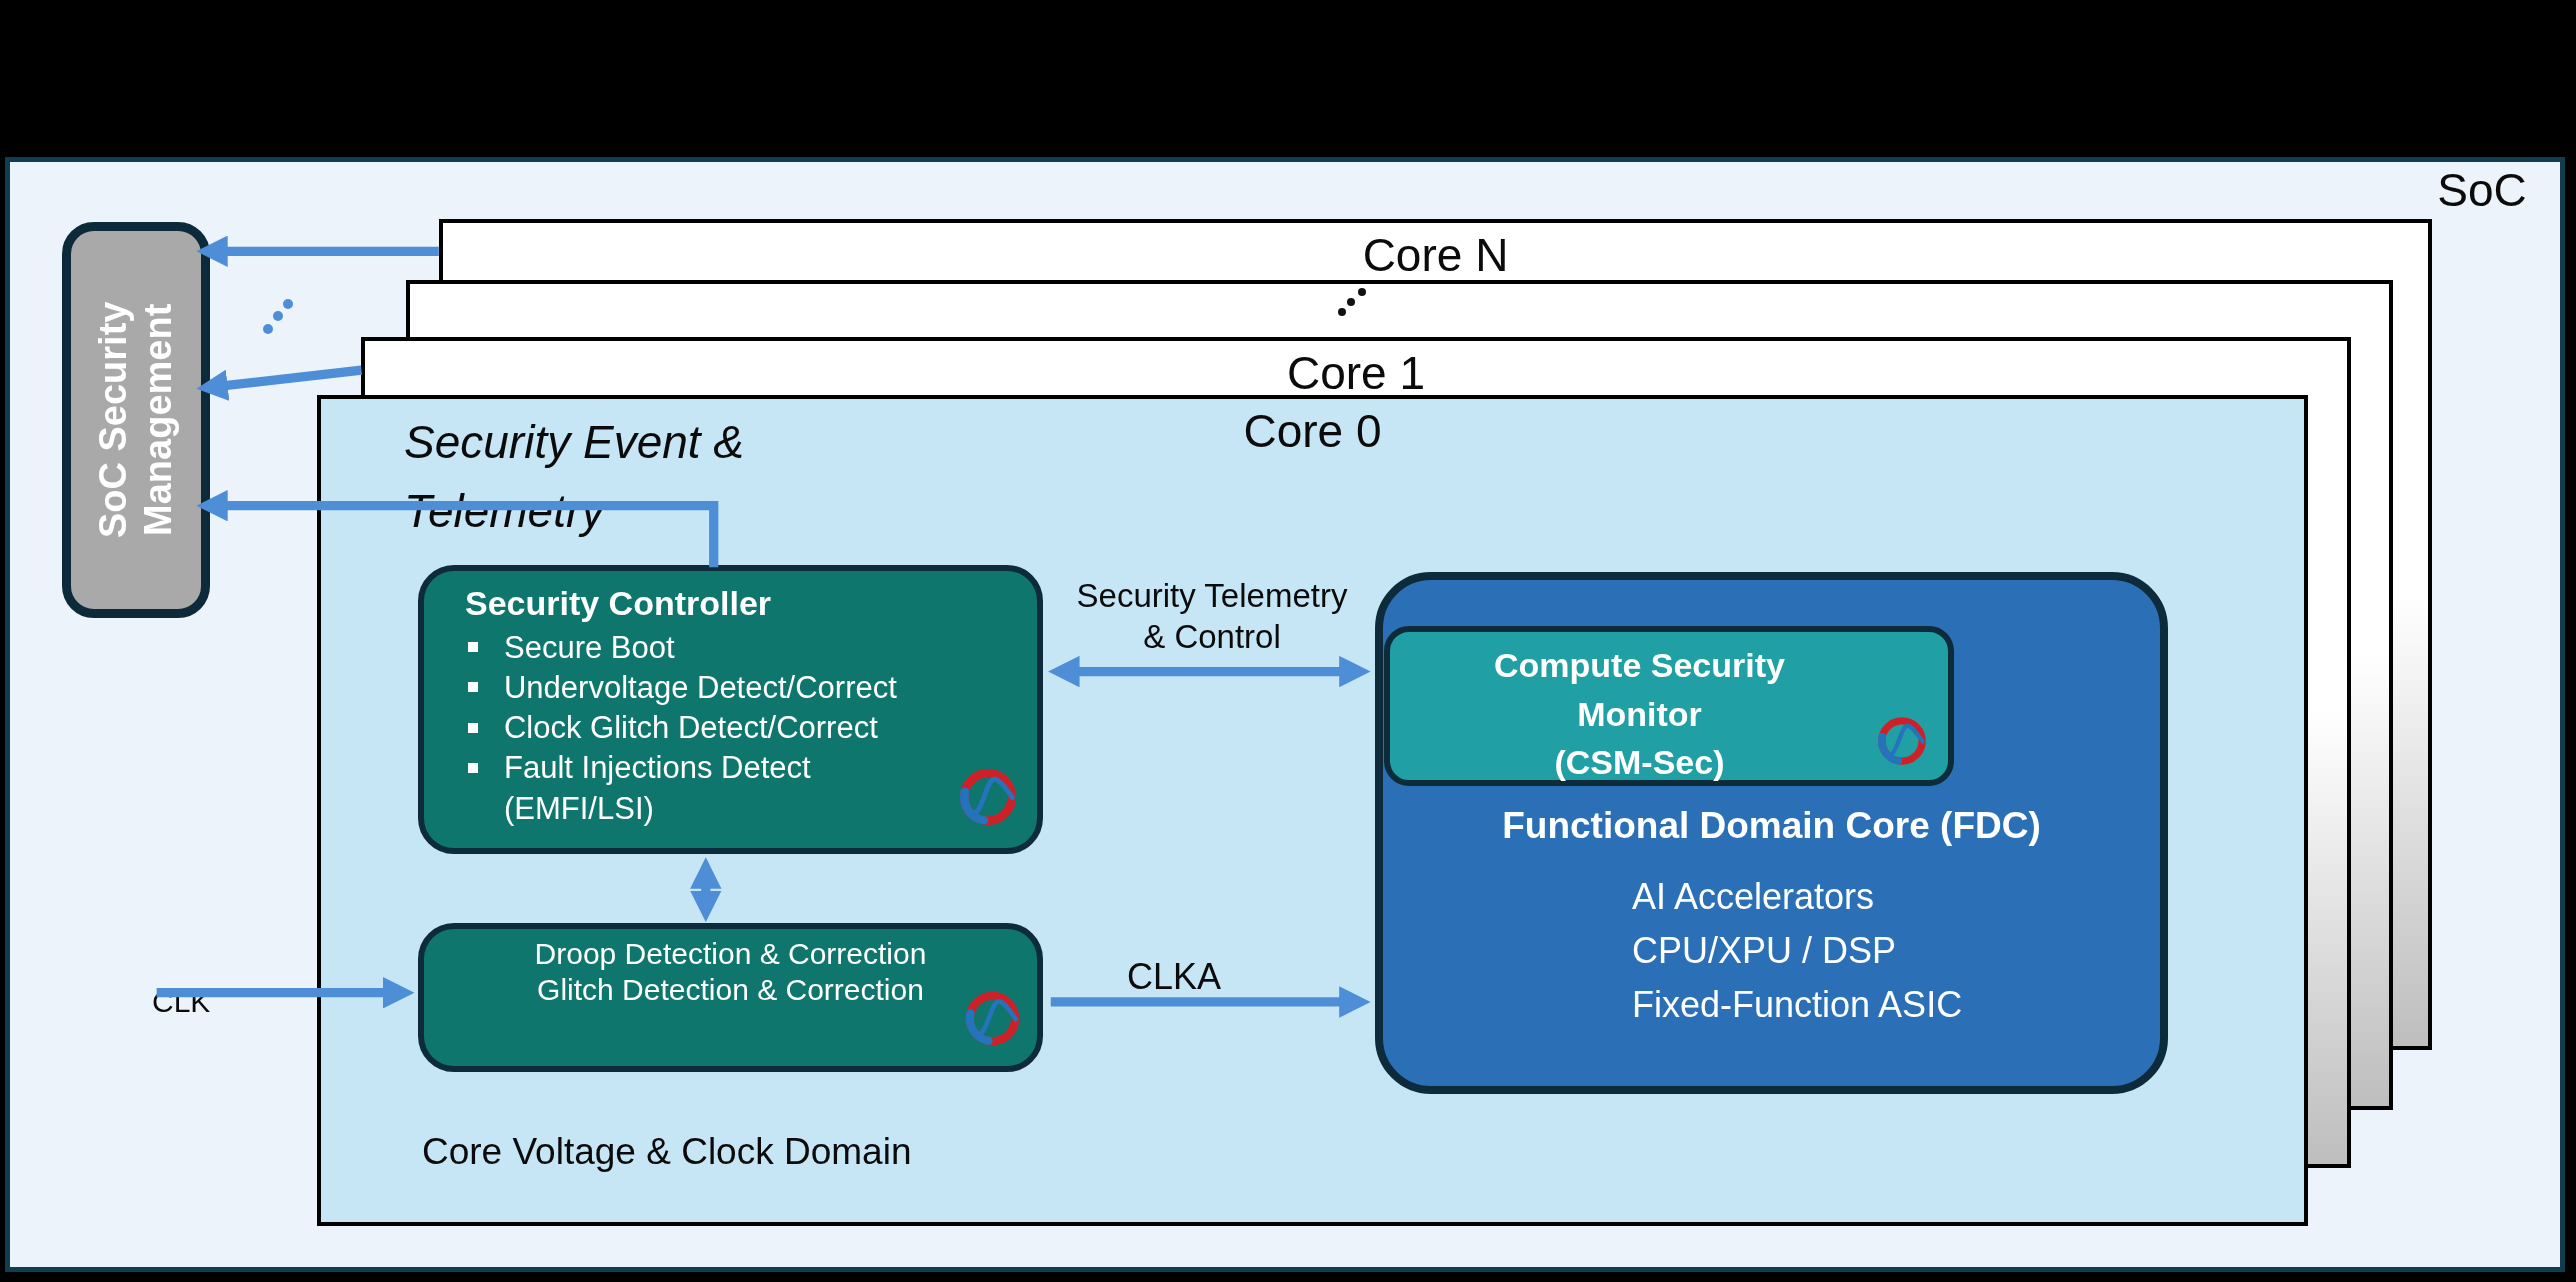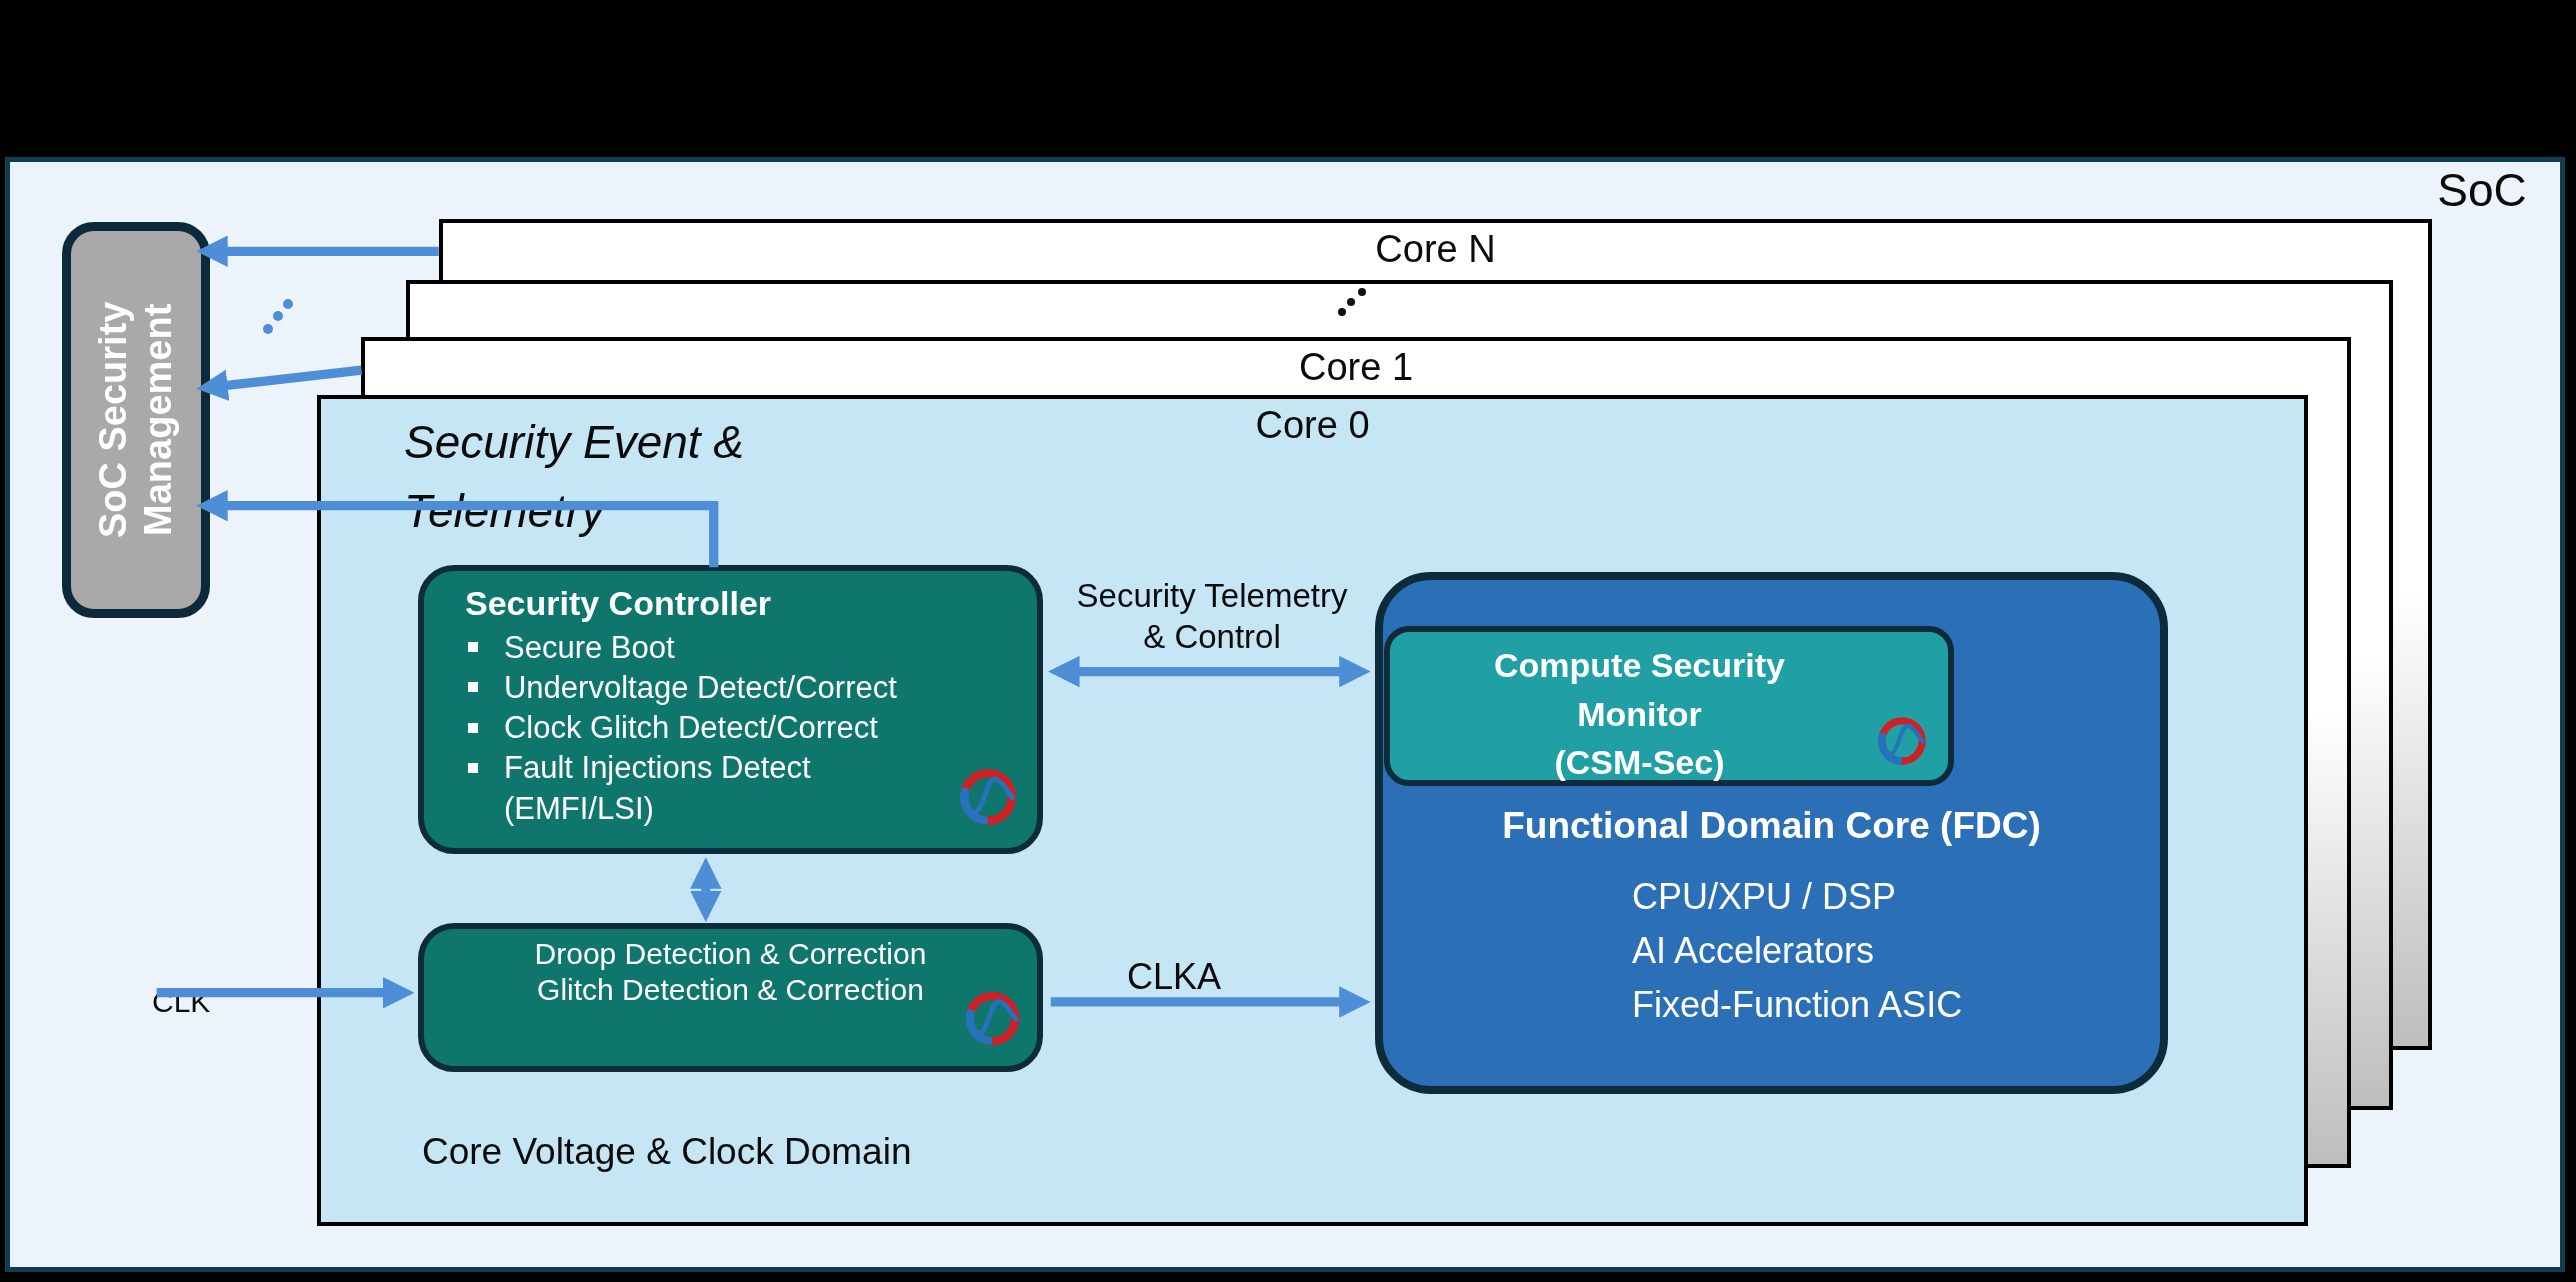--- a/index.html
+++ b/index.html
@@ -11,21 +11,21 @@
   .soc-box{left:5.3px;top:157px;width:2550px;height:1105px;background:#ECF3FB;
            border:5.3px solid #0E3E50;}
   .soc-label{left:2406px;top:163px;width:152px;text-align:center;font-size:46px;color:#0b0b0b;}
 
   
   .card{border:4.6px solid #000;background:linear-gradient(180deg,#ffffff 0%,#ffffff 45%,#bebebe 100%);}
   .core-n{left:439px;top:219px;width:1985px;height:823px;z-index:1;}
   .card-mid{left:406px;top:280px;width:1979px;height:822px;z-index:2;}
   .core-1{left:361px;top:337px;width:1982px;height:823px;z-index:3;}
   .core-0{left:317px;top:395px;width:1983px;height:823px;z-index:4;background:#C6E6F6;}
-  .card-label{text-align:center;padding-top:5.3px;font-size:38px;color:#0b0b0b;}
+  .card-label{text-align:center;padding-top:5.3px;font-size:46px;color:#0b0b0b;}
 
   .dot{position:absolute;border-radius:50%;}
   .dot-black{width:8px;height:8px;background:#111;z-index:3;}
   .dot-blue{width:10px;height:10px;background:#4D8ED6;z-index:6;}
 
   
   .ssm-box{left:62px;top:222px;width:130px;height:378px;background:#A9A9A9;
            border:9.3px solid #0D2A3A;border-radius:32px;z-index:6;
            display:flex;align-items:center;justify-content:center;}
   .ssm-text{transform:rotate(-90deg);white-space:nowrap;text-align:center;
@@ -154,22 +154,22 @@
       <span>Compute Security</span><br>
       <span>Monitor</span><br>
       <span>(CSM-Sec)</span>
     </div>
     <svg class="logo" style="right:18.5px;bottom:10.6px;" width="56" height="56" viewBox="0 0 100 100">
       <use href="#sine-logo"></use>
     </svg>
   </div>
   <div class="abs fdc-title">Functional Domain Core (FDC)</div>
   <div class="abs fdc-list">
+    <div>AI Accelerators</div>
     <div>CPU/XPU / DSP</div>
-    <div>AI Accelerators</div>
     <div>Fixed-Function ASIC</div>
   </div>
 
   <div class="abs lbl clk">CLK</div>
   <div class="abs lbl clka">CLKA</div>
   <div class="abs lbl core-domain">Core Voltage &amp; Clock Domain</div>
 
   <svg class="abs arrow-layer" viewBox="0 0 3898 1941" width="2576" height="1283">
     <defs>
       <marker id="ah" viewBox="0 0 10 10" refX="6" refY="5" markerWidth="3.4" markerHeight="3.4" orient="auto-start-reverse">

